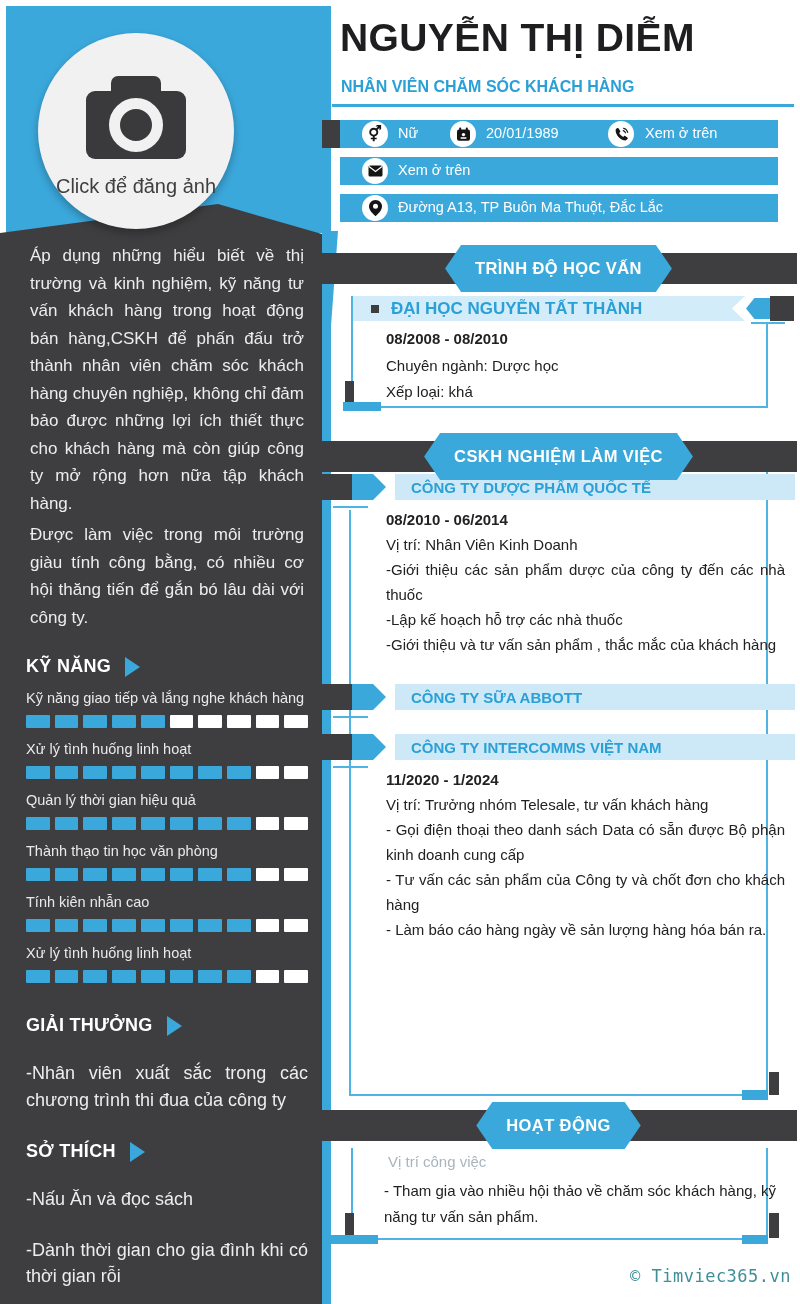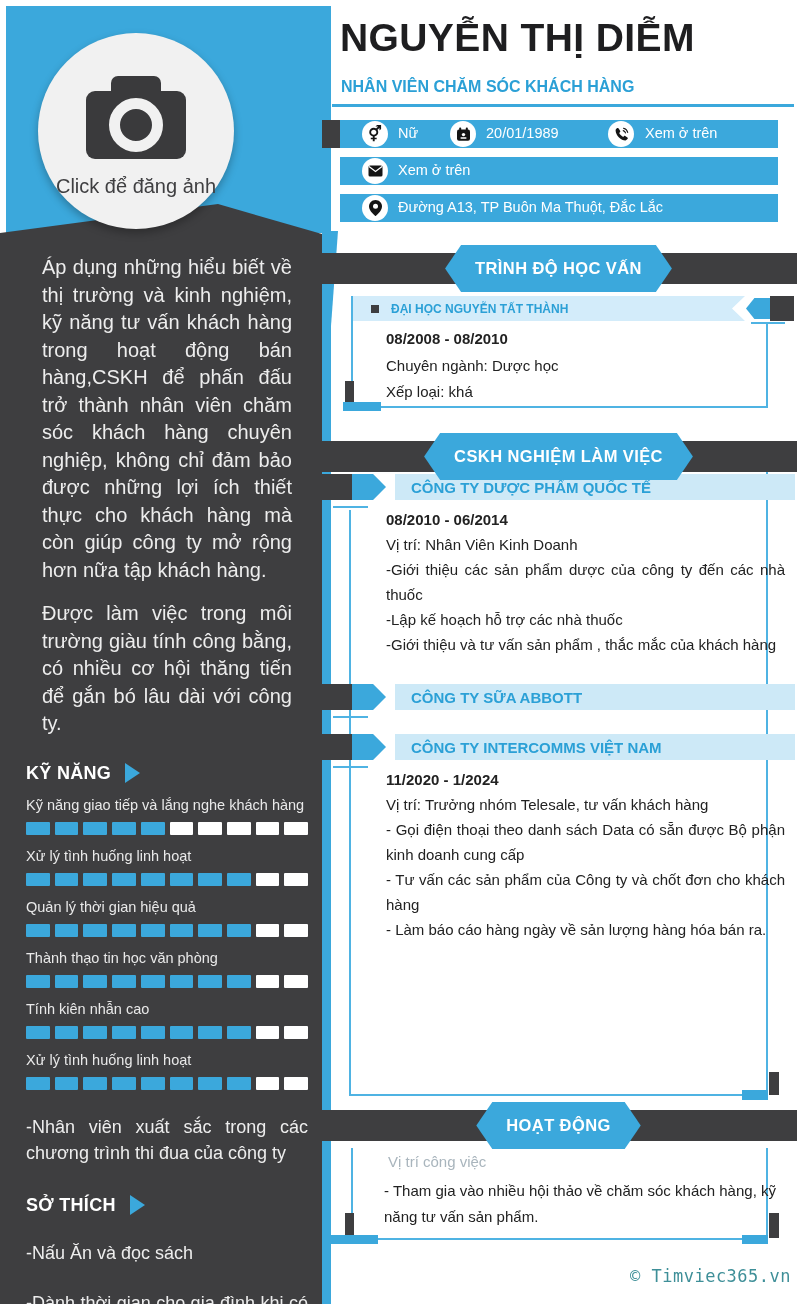--- a/index.html
+++ b/index.html
@@ -18,21 +18,21 @@
                 display:flex;flex-direction:column;align-items:center;justify-content:center;cursor:pointer;}
   .cam{position:relative;width:100px;height:68px;background:#3A3A3C;border-radius:9px;margin-top:26px;}
   .cam::before{content:"";position:absolute;top:-15px;left:25px;width:50px;height:22px;
                background:#3A3A3C;border-radius:7px 7px 0 0;}
   .cam-lens{position:absolute;left:50%;top:50%;transform:translate(-50%,-50%);width:32px;height:32px;
             background:#3A3A3C;border:11px solid #F1F1F1;border-radius:50%;}
   .photo-label{margin-top:16px;font-size:20px;color:#3F3F41;}
   
   .side-content{position:absolute;left:0;top:238px;width:330px;z-index:7;box-sizing:border-box;
                 padding:0 22px 0 26px;color:#EDEDED;}
-  .objective p{margin:16px;font-size:20px;line-height:27.5px;text-align:justify;}
+  .objective p{margin:4px;font-size:17px;line-height:27.5px;text-align:justify;}
   .side-heading{display:flex;align-items:center;gap:14px;margin:25px 0 13px;color:#fff;
                 font-size:18px;font-weight:bold;letter-spacing:.3px;}
   .tri{width:0;height:0;border-left:15px solid #3BA8DC;border-top:10px solid transparent;
        border-bottom:10px solid transparent;}
   .skill{margin-bottom:13px;}
   .skill-label{font-size:14.5px;margin-bottom:9px;color:#E9E9E9;}
   .skill-bar{display:flex;gap:5px;}
   .seg{flex:1;height:13px;border-radius:1px;}
   .seg.on{background:#3BA8DC;} .seg.off{background:#FFFFFF;}
   .side-item{font-size:18px;line-height:26.5px;text-align:justify;margin-top:24px;}
@@ -54,21 +54,21 @@
        clip-path:polygon(16px 0,calc(100% - 16px) 0,100% 50%,calc(100% - 16px) 100%,16px 100%,0 50%);}
   
   .ln{position:absolute;background:#4FB3E3;}
   .acc-d{position:absolute;background:#3E3E40;}
   .acc-b{position:absolute;background:#3BA8DC;}
   
   .edu-title{position:absolute;left:352px;top:296px;width:393px;height:25px;background:#D3ECFA;
              clip-path:polygon(0 0,100% 0,calc(100% - 13px) 50%,100% 100%,0 100%);
              display:flex;align-items:center;}
   .edu-bullet{width:8px;height:8px;background:#3E3E40;margin:0 12px 0 19px;}
-  .edu-title span{color:#2BA0D6;font-weight:bold;font-size:12px;}
+  .edu-title span{color:#2BA0D6;font-weight:bold;font-size:17px;}
   .edu-arrow{position:absolute;left:746px;top:298px;width:24px;height:21px;background:#3BA8DC;
              clip-path:polygon(35% 0,100% 0,100% 100%,35% 100%,0 50%);}
   .edu-dark{position:absolute;left:770px;top:296px;width:24px;height:25px;background:#3E3E40;}
   .txtline{position:absolute;left:386px;font-size:15px;color:#222;}
   .bold{font-weight:bold;}
   
   .exp-wrap{position:absolute;left:320px;top:474px;width:477px;z-index:3;}
   .exp-entry{position:relative;}
   .exp-banner{display:flex;height:26px;margin-bottom:7px;}
   .eb-dark{width:32px;height:26px;background:#3E3E40;}
@@ -246,20 +246,24 @@
             <div class="seg on"></div>
             <div class="seg on"></div>
             <div class="seg on"></div>
             <div class="seg on"></div>
             <div class="seg on"></div>
             <div class="seg off"></div>
             <div class="seg off"></div>
           </div>
         </div>
       </div>
+    <div class="side-heading" style="margin-top:32px;">
+      <span>GIẢI THƯỞNG</span>
+      <span class="tri"></span>
+    </div>
     <div id="awards-list">
         <div class="side-item">-Nhân viên xuất sắc trong các chương trình thi đua của công ty</div>
       </div>
     <div class="side-heading" style="margin-top:28px;">
       <span>SỞ THÍCH</span>
       <span class="tri"></span>
     </div>
     <div id="hobbies-list">
         <div class="side-item">-Nấu Ăn và đọc sách</div>
         <div class="side-item">-Dành thời gian cho gia đình khi có thời gian rỗi</div>

